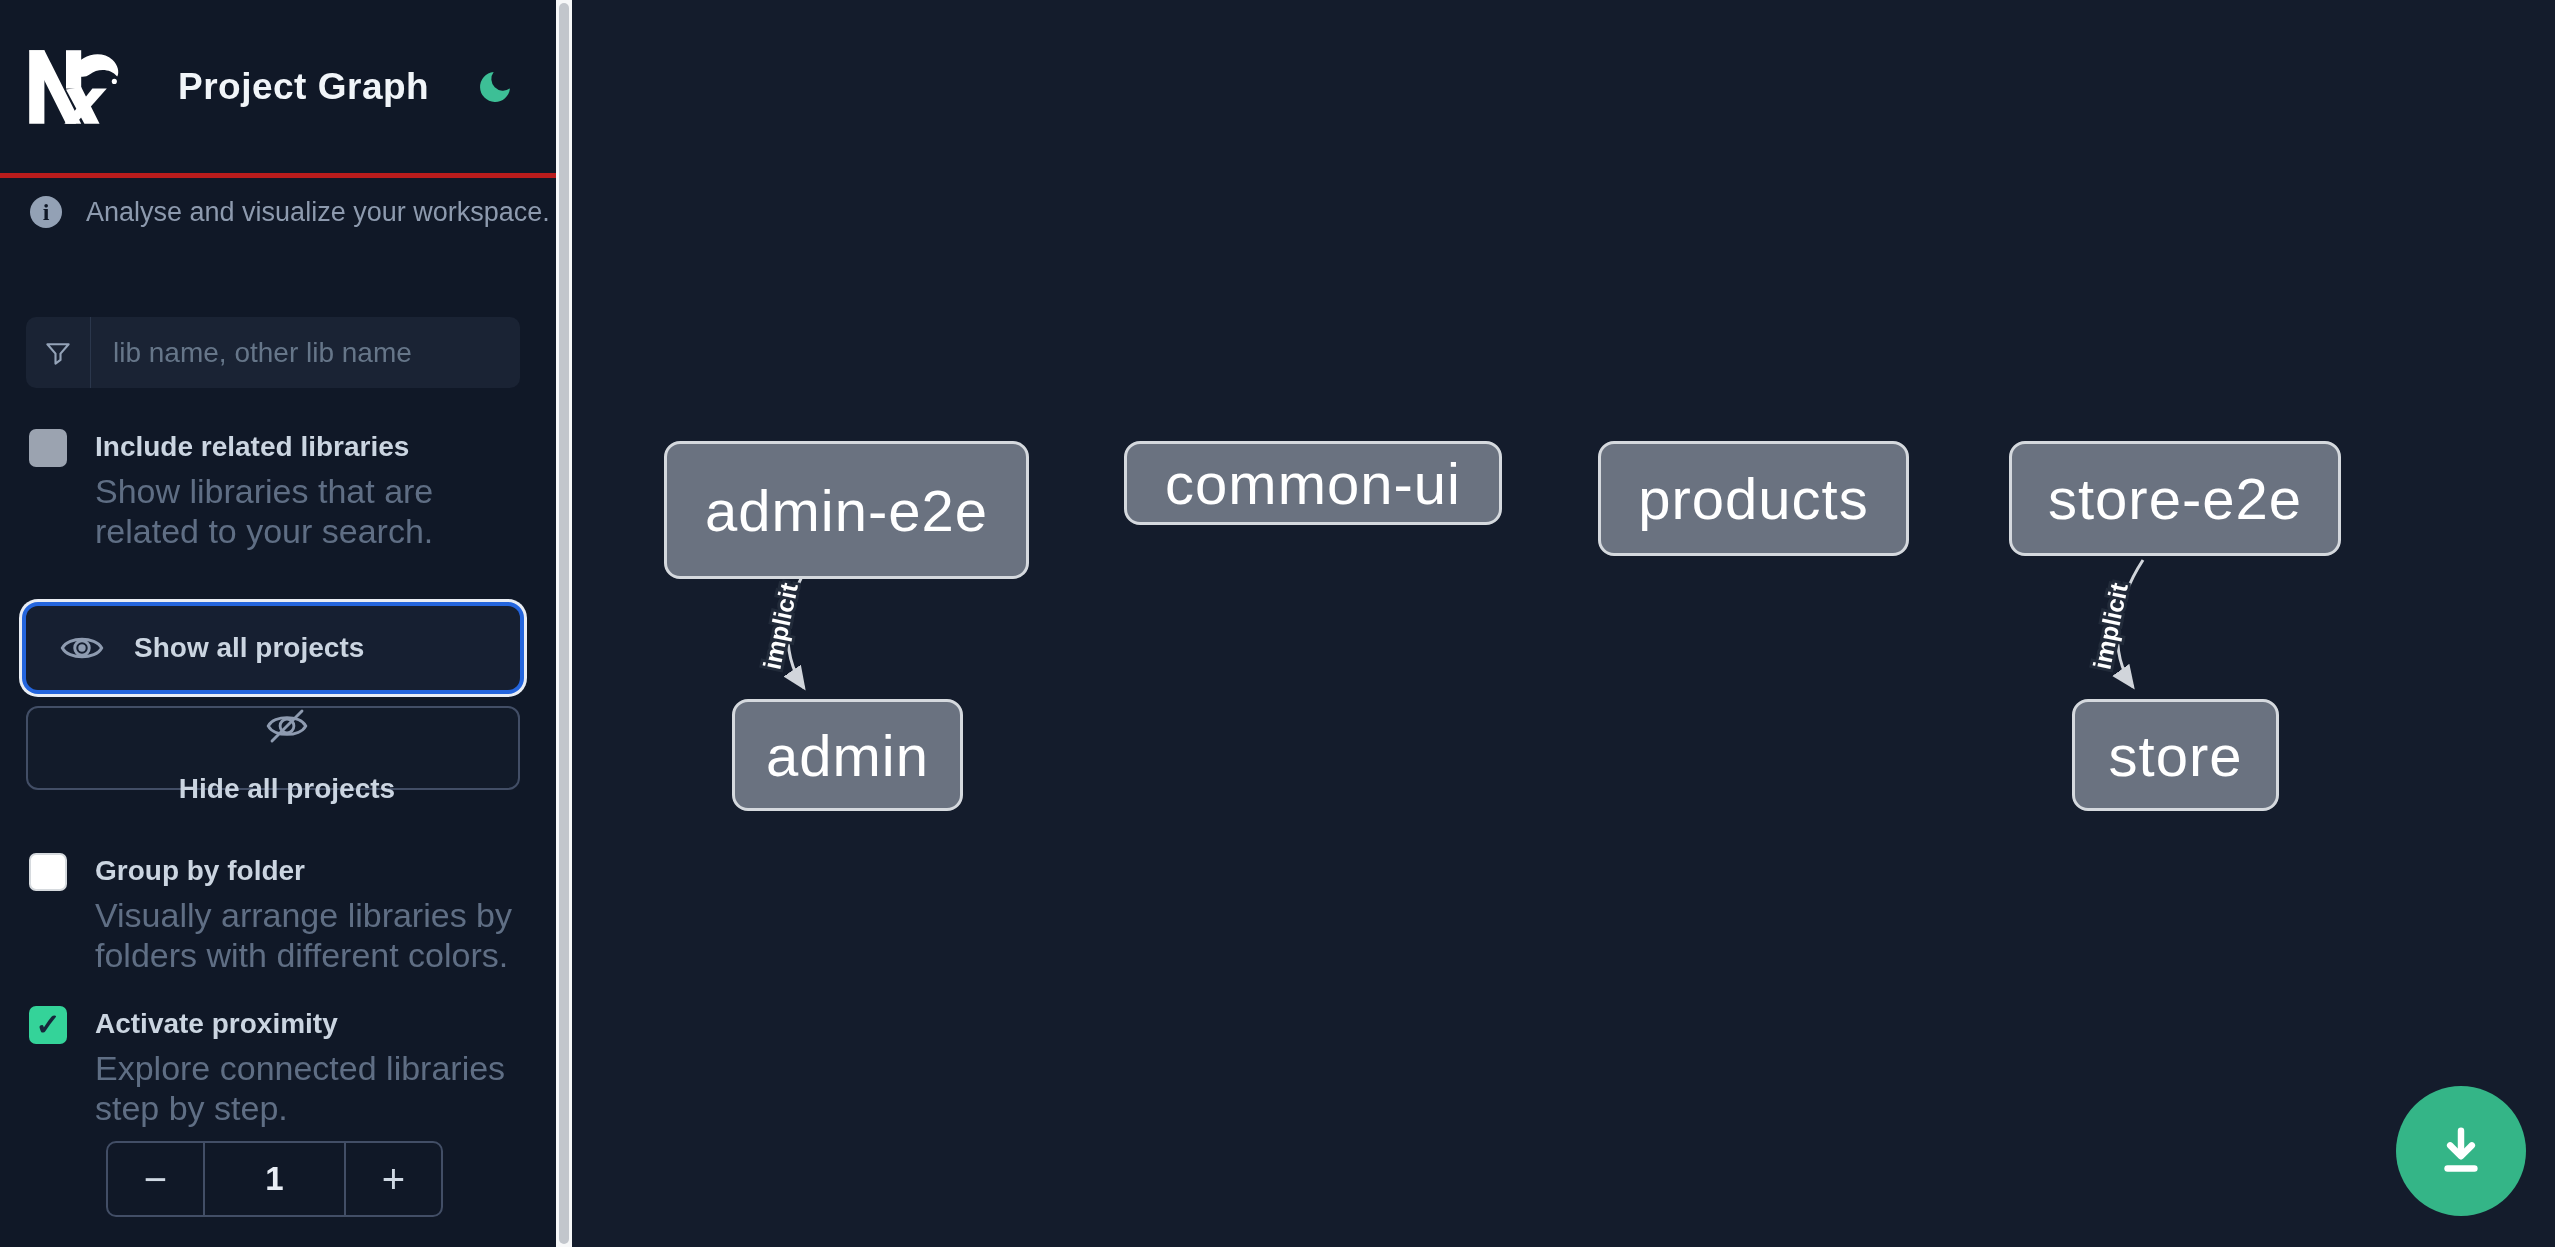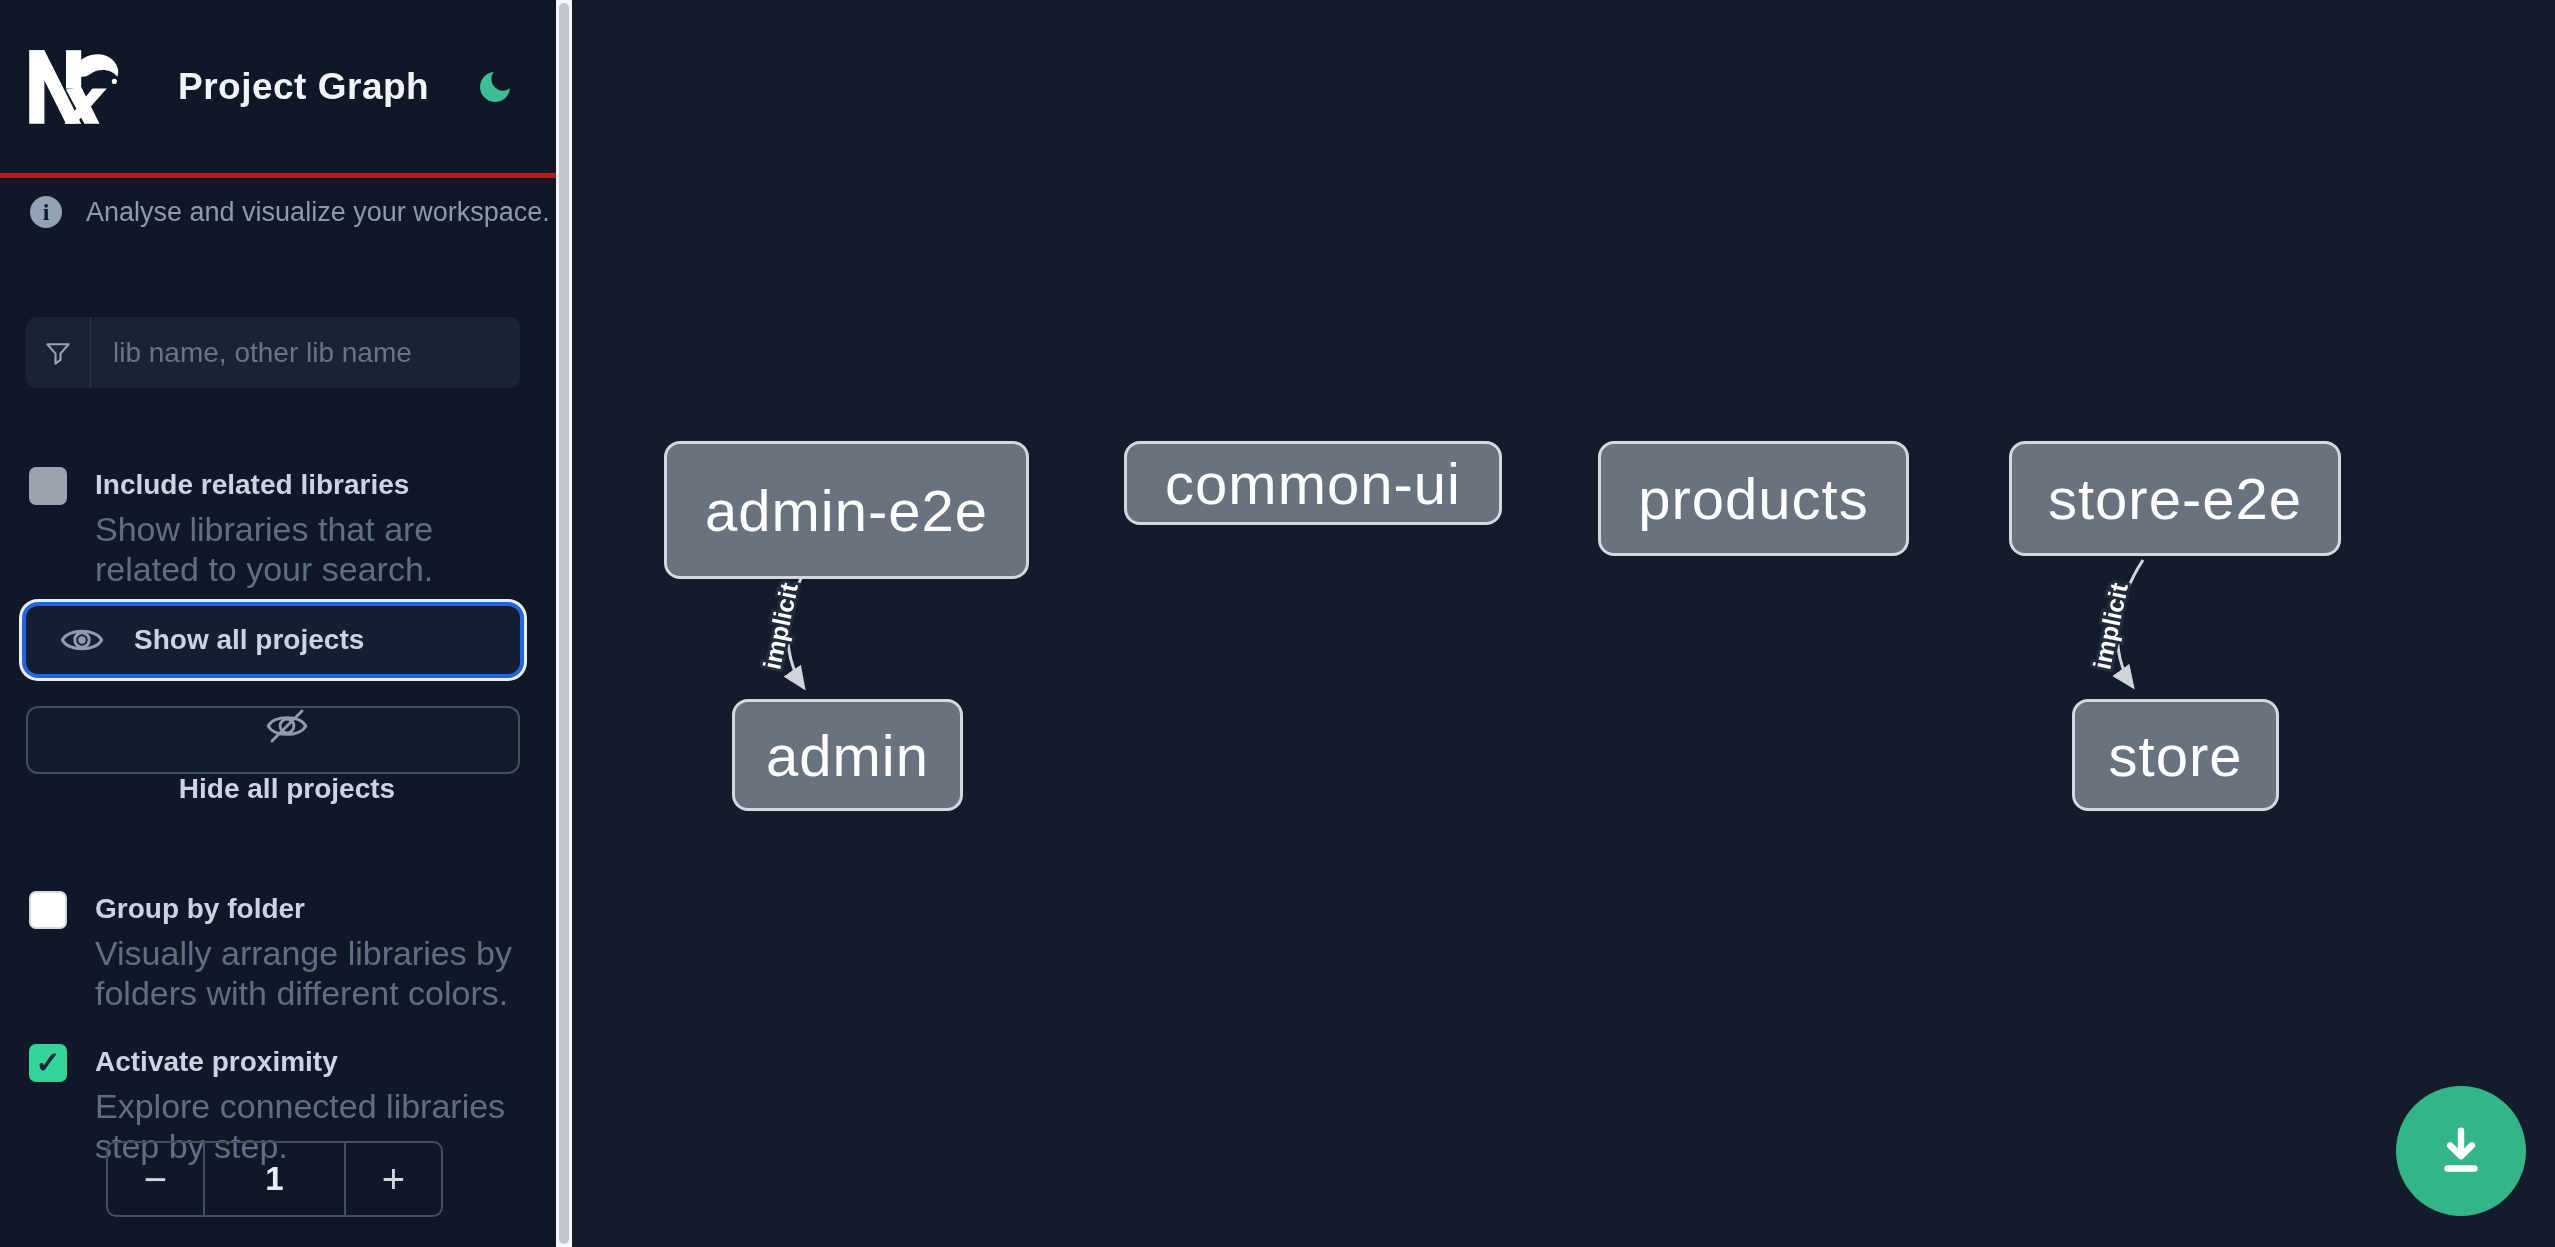--- a/index.html
+++ b/index.html
@@ -22,32 +22,32 @@
   .tagline{font-size:27px;color:#8d9aae;}
 
   .search{position:absolute;top:317px;left:26px;width:494px;height:71px;background:#1a2334;
           border-radius:10px;display:flex;align-items:stretch;overflow:hidden;}
   .search-icon-cell{width:64px;flex:none;display:flex;align-items:center;justify-content:center;
                     border-right:1px solid #2b374c;}
   .search input{flex:1;background:transparent;border:none;outline:none;color:#cbd5e1;
                 font-size:28px;padding:0 22px;font-family:"Liberation Sans",sans-serif;}
   .search input::placeholder{color:#667689;}
 
-  .opt{position:absolute;left:29px;width:500px;display:flex;gap:28px;margin-top:38px;}
+  .opt{position:absolute;left:29px;width:500px;display:flex;gap:28px;}
   .cb{width:38px;height:38px;border-radius:7px;flex:none;margin-top:2px;
       display:flex;align-items:center;justify-content:center;box-sizing:border-box;}
   .cb-gray{background:#9ba3b0;}
   .cb-white{background:#ffffff;border:2px solid #d6dade;}
   .cb-green{background:#34d399;}
   .cb-green::after{content:"✓";color:#17253b;font-size:30px;font-weight:700;line-height:1;}
   .opt-text{width:450px;}
   .opt-label{font-size:28px;font-weight:700;color:#cbd5e1;line-height:40px;}
   .opt-desc{font-size:34px;color:#5f6e84;line-height:40px;margin-top:4px;}
 
-  .btn{position:absolute;left:26px;width:494px;height:68px;border-radius:12px;
+  .btn{position:absolute;left:26px;width:494px;height:84px;border-radius:12px;
        display:flex;align-items:center;gap:30px;padding-left:34px;box-sizing:border-box;
        font-family:"Liberation Sans",sans-serif;font-size:28px;font-weight:700;color:#cbd5e1;cursor:pointer;}
   .btn-focus{background:#161f31;border:none;box-shadow:0 0 0 4px #2465dd,0 0 0 7px #e9edf4;}
   .btn-plain{background:#121b2a;border:2px solid #424e66;flex-direction:column;}
   .btn-icon{width:44px;height:34px;display:flex;align-items:center;justify-content:center;flex:none;}
 
   .stepper{position:absolute;left:106px;top:1141px;width:337px;height:76px;
            border:2px solid #424e66;border-radius:10px;display:flex;box-sizing:border-box;}
   .step-btn{flex:none;width:97px;background:none;border:none;border-right:2px solid #424e66;
             color:#cfd8e3;font-size:40px;font-weight:300;cursor:pointer;

